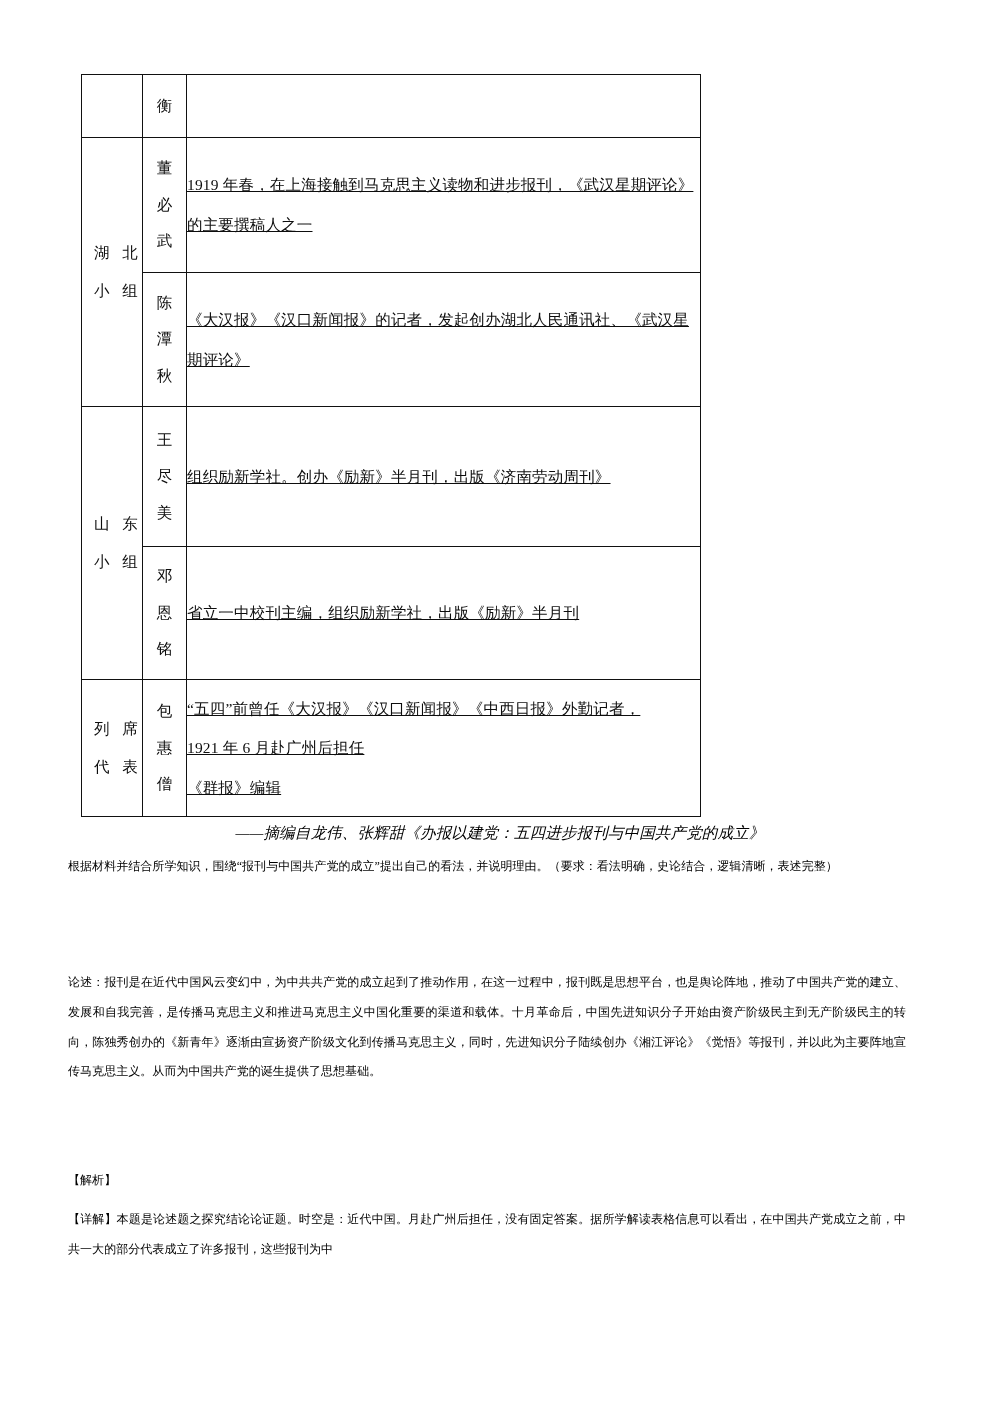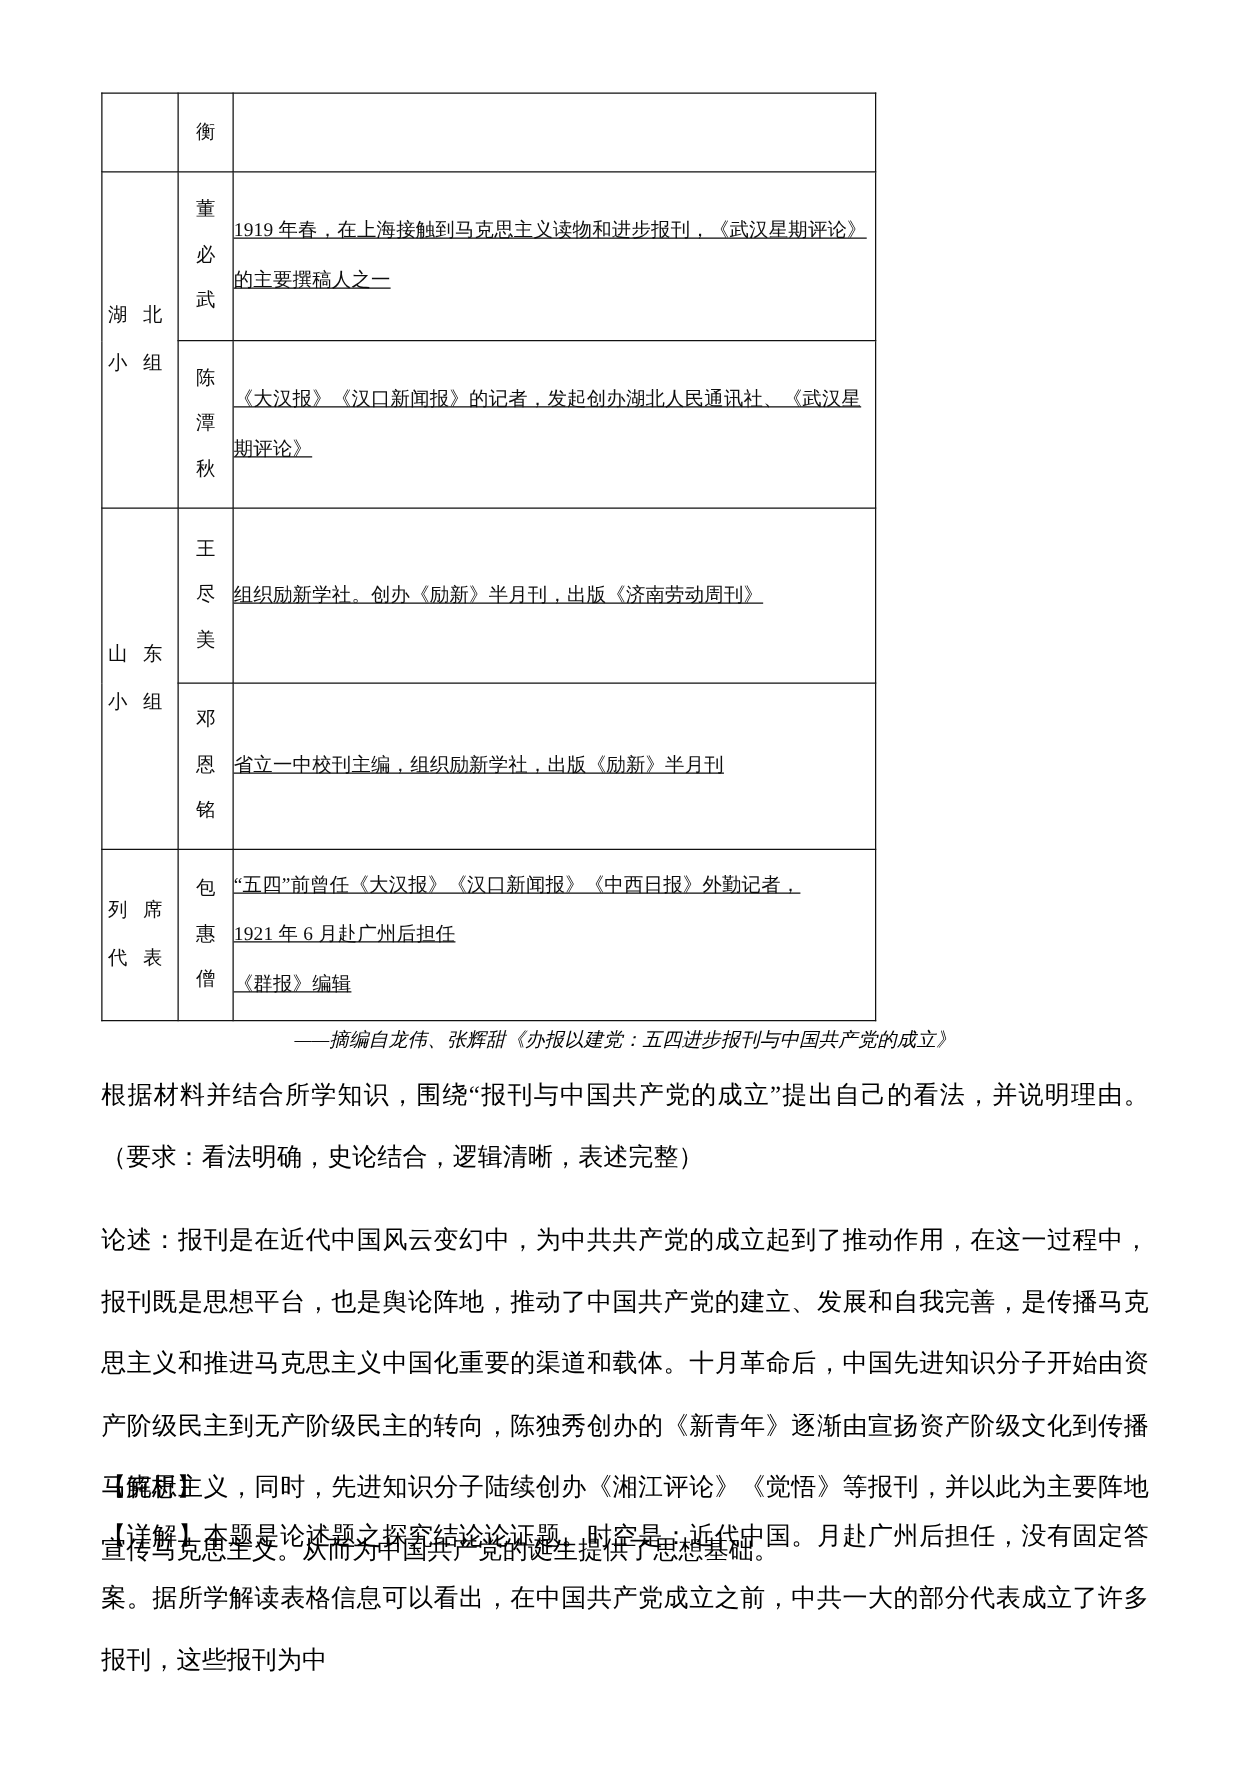--- a/index.html
+++ b/index.html
@@ -37,21 +37,21 @@
     vertical-align: middle;
     font-family: "Liberation Serif", "DejaVu Serif", serif;
     font-size: 15.5px;
     color: #0d0d0d;
   }
   .col-group { width: 61px; }
   .col-name  { width: 44px; }
   .col-desc  { width: 514px; }
 
   .cell-group {
-    text-align: left;
+    text-align: right;
     line-height: 2.45;
     letter-spacing: 0.28em;
     text-indent: 0.28em;
     padding: 2px 0;
   }
   .cell-name {
     text-align: center;
     line-height: 2.35;
     padding: 2px 0;
   }
@@ -78,23 +78,23 @@
     width: 838px;
     text-align: center;
     font-size: 15.5px;
     line-height: 1.5;
     letter-spacing: 0.01em;
     white-space: nowrap;
     font-style: italic;
   }
   .para {
     position: absolute;
-    left: 81px;
+    left: 68px;
     width: 838px;
-    font-size: 20px;
+    font-size: 12px;
     line-height: 2.48;
     letter-spacing: 0.004em;
     text-align: justify;
     text-justify: inter-ideograph;
   }
   .p-question { top: 852px; }
   .p-answer   { top: 929px; }
   .p-discuss  { top: 968px; }
   .p-jiexi    { top: 1166px; }
   .p-xiangjie { top: 1205px; }

